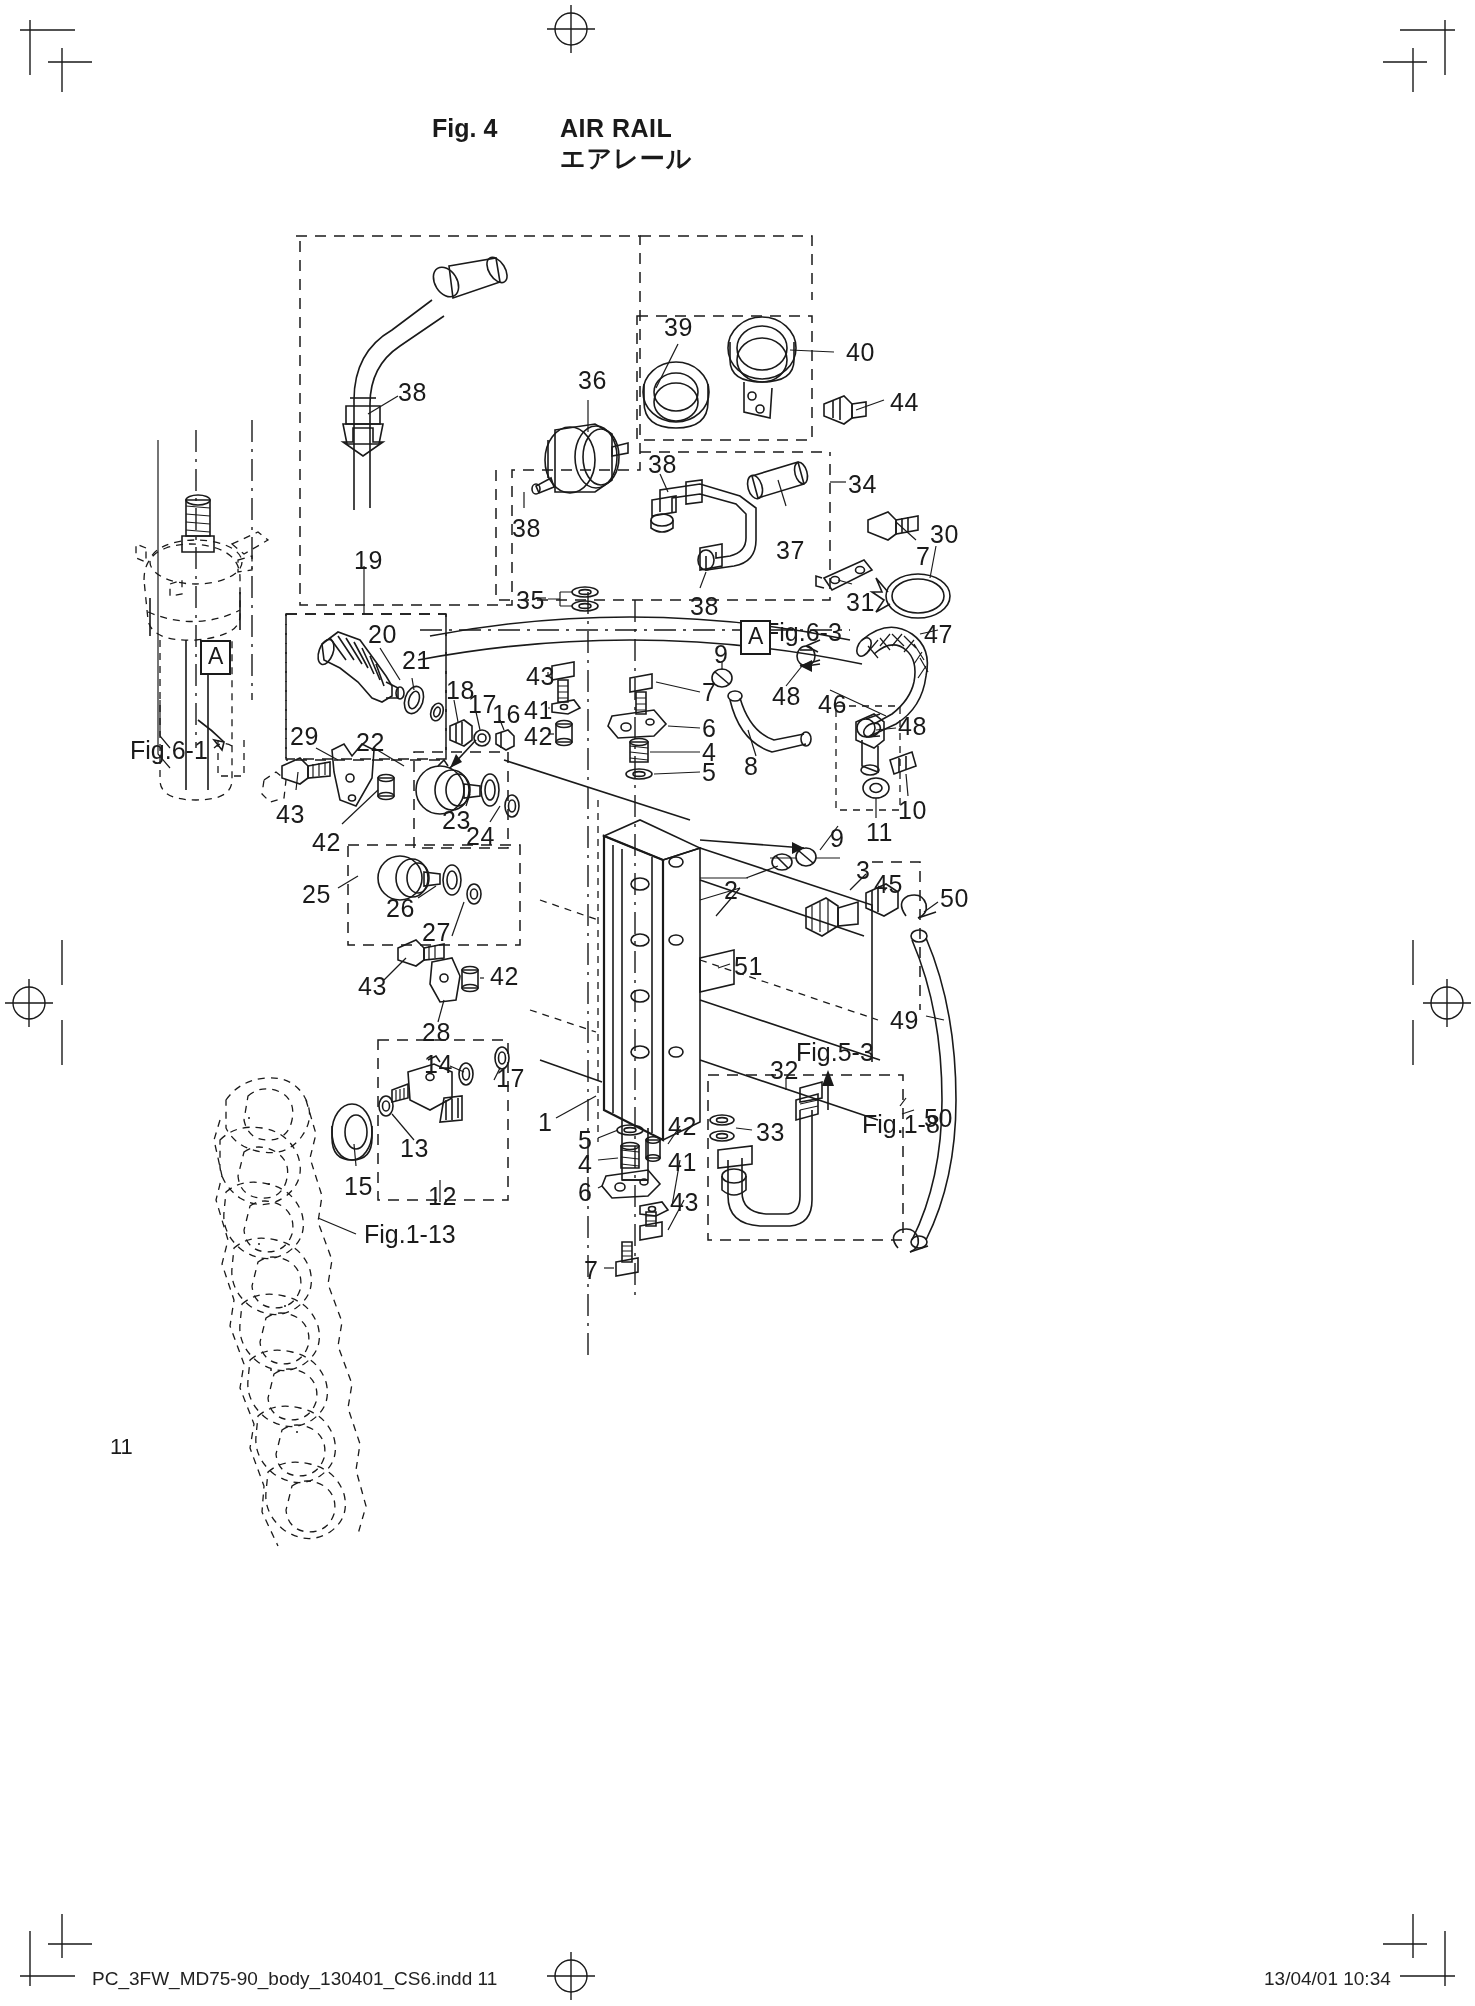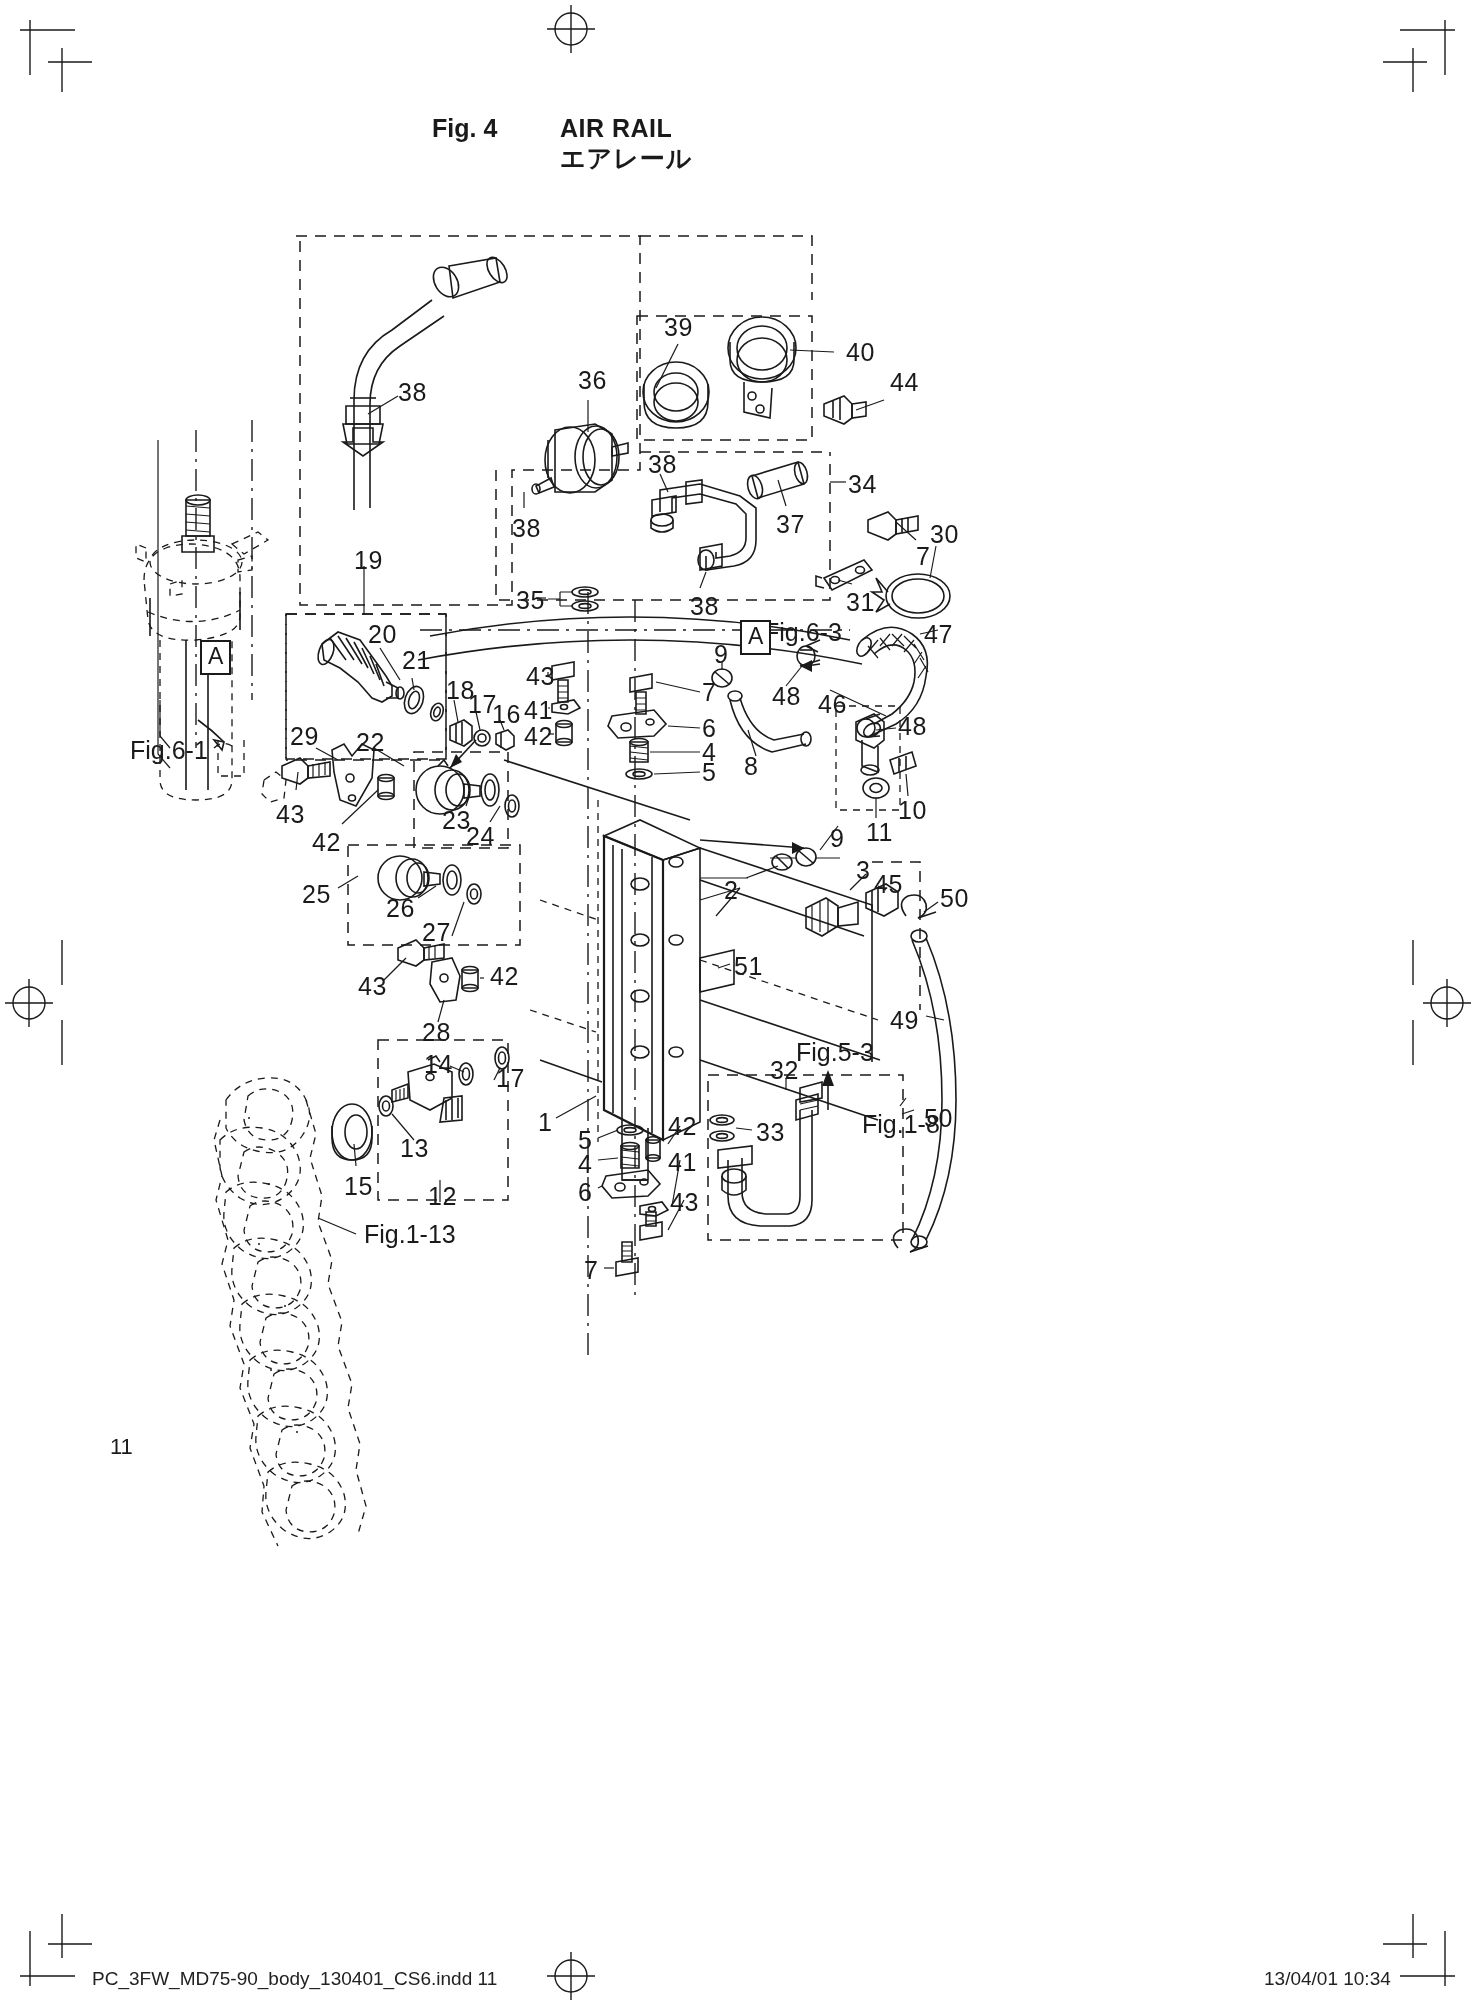--- a/index.html
+++ b/index.html
@@ -731,24 +731,24 @@
   </svg>
 
   <div class="abs title-fig" style="left:432px;top:114px;">Fig. 4</div>
   <div class="abs title-en" style="left:560px;top:114px;">AIR RAIL</div>
   <div class="abs title-jp" style="left:560px;top:142px;">エアレール</div>
 
   <div class="abs num" style="left:398px;top:378px;">38</div>
   <div class="abs num" style="left:578px;top:366px;">36</div>
   <div class="abs num" style="left:664px;top:313px;">39</div>
   <div class="abs num" style="left:846px;top:338px;">40</div>
-  <div class="abs num" style="left:890px;top:368px;text-align:center;">44</div>
+  <div class="abs num" style="left:890px;top:388px;text-align:center;">44</div>
   <div class="abs num" style="left:512px;top:514px;">38</div>
   <div class="abs num" style="left:648px;top:450px;">38</div>
-  <div class="abs num" style="left:776px;top:510px;">37</div>
+  <div class="abs num" style="left:776px;top:536px;">37</div>
   <div class="abs num" style="left:690px;top:592px;">38</div>
   <div class="abs num" style="left:848px;top:470px;">34</div>
   <div class="abs num" style="left:516px;top:586px;">35</div>
   <div class="abs num" style="left:846px;top:588px;">31</div>
   <div class="abs num" style="left:916px;top:542px;">7</div>
   <div class="abs num" style="left:930px;top:520px;">30</div>
   <div class="abs num" style="left:924px;top:620px;">47</div>
   <div class="abs num" style="left:818px;top:690px;">46</div>
   <div class="abs num" style="left:772px;top:682px;">48</div>
   <div class="abs num" style="left:898px;top:712px;">48</div>

